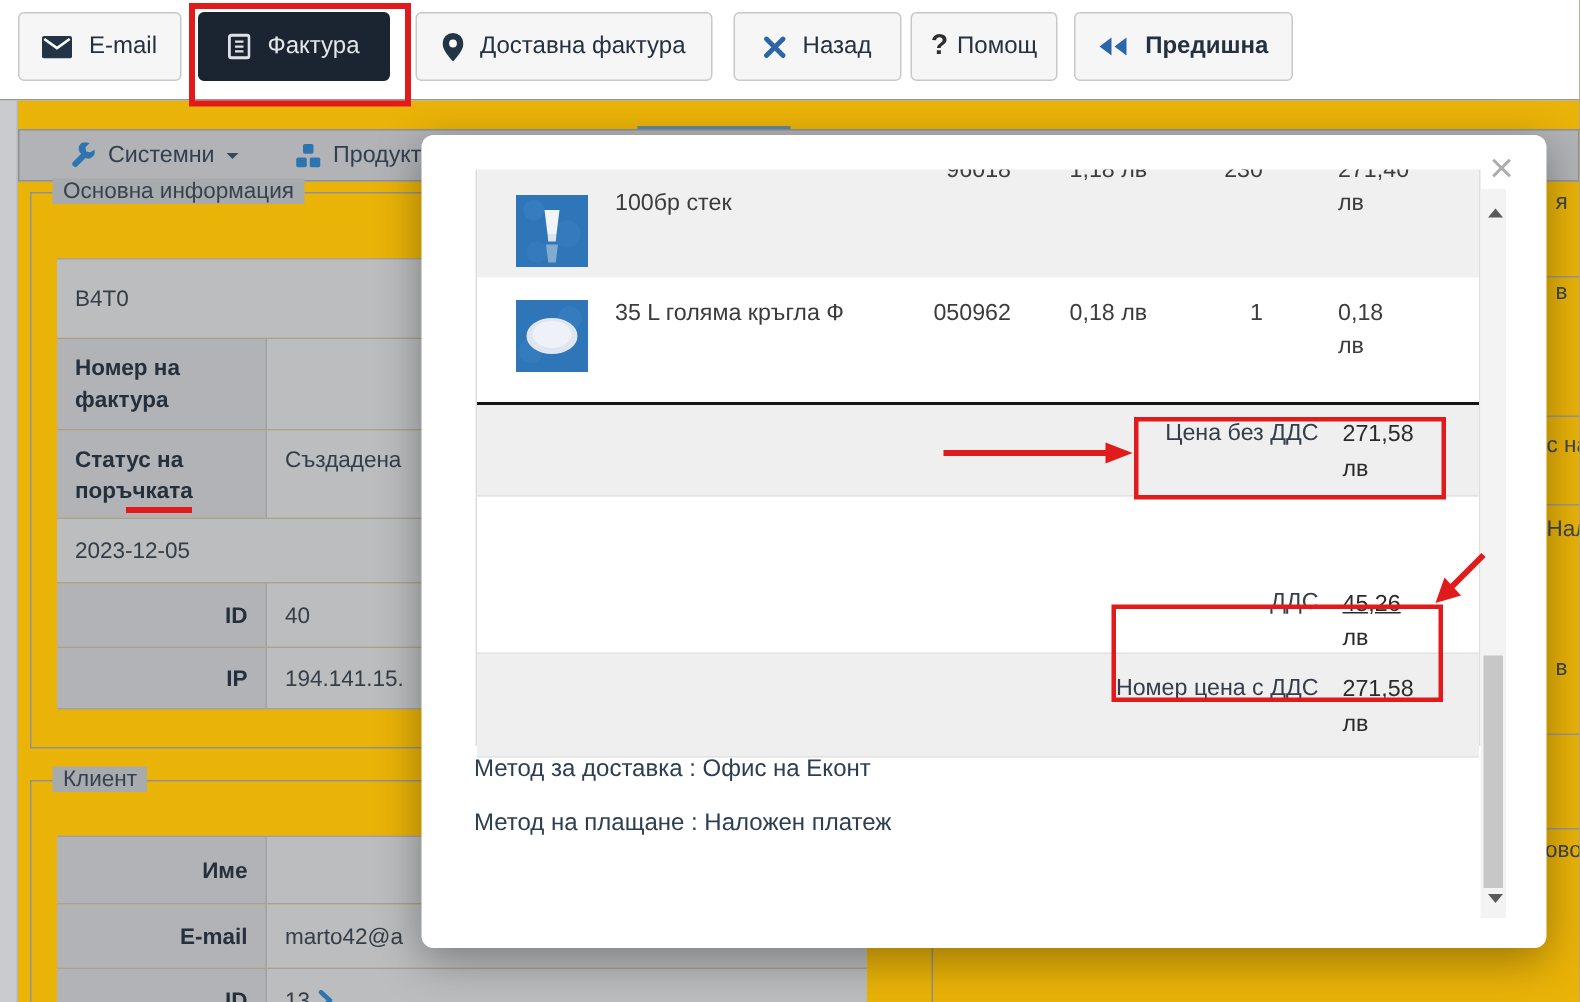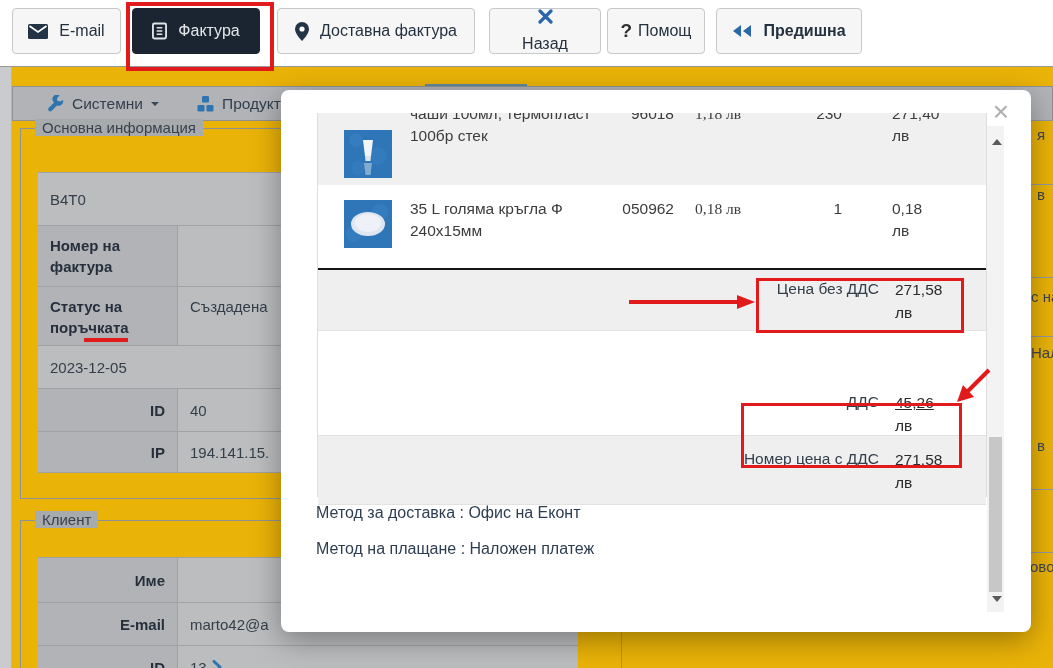--- a/index.html
+++ b/index.html
@@ -49,21 +49,21 @@
   .prow{position:relative;width:100%;font-size:15.5px;color:#3c3c3c;}
   .prow1{height:72px;background:#f0f0f0;overflow:hidden;}
   .prow2{height:83px;background:#ffffff;}
   .psep{height:2px;background:#151515;}
   .trowA{height:60px;background:#efefef;border-bottom:1px solid #e2e2e2;position:relative;}
   .trowB{height:62px;background:#ffffff;border-bottom:1px solid #e2e2e2;position:relative;margin-top:42px;}
   .trowC{height:68px;background:#efefef;border-bottom:1px solid #e2e2e2;position:relative;}
   .cell{position:absolute;line-height:22px;}
   .c-name{left:92px;width:215px;}
   .c-code{left:290px;width:66px;text-align:right;}
-  .c-price{left:377px;font-family:Liberation Serif, serif;}
+  .c-price{left:395px;}
   .c-qty{left:480px;width:44px;text-align:right;}
   .c-total{left:574px;width:52px;}
   .t-label{position:absolute;left:380px;width:181px;text-align:right;color:#333e4a;font-size:15.5px;line-height:22px;}
   .t-value{position:absolute;left:577px;width:52px;color:#2b2b2b;font-size:15.5px;line-height:23px;}
   .thumb{position:absolute;left:26px;width:48px;height:48px;}
   .redbox{position:absolute;border:3px solid #e11b1b;pointer-events:none;z-index:3;}
   .method{position:absolute;left:35px;font-size:16px;color:#2d3e50;white-space:nowrap;}
 
   
   .sb-track{position:absolute;left:706px;top:36px;width:17px;height:486px;background:#f3f3f3;}
@@ -100,21 +100,21 @@
     <div class="tbtn" style="left:277px;width:198px;">
       <span style="display:flex;">
         <svg width="14" height="19" viewBox="0 0 14 19">
             <path d="M7 0a7 7 0 0 1 7 7c0 5-7 12-7 12S0 12 0 7a7 7 0 0 1 7-7z" fill="#243447"></path>
             <circle cx="7" cy="7" r="2.6" fill="#fff"></circle>
           </svg>
       </span>
       <span>Доставна фактура</span>
     </div>
 
-    <div class="tbtn" style="left:489px;width:112px;flex-direction:column;">
+    <div class="tbtn" style="left:489px;width:112px;">
       <span style="display:flex;">
         <svg width="15" height="15" viewBox="0 0 15 15">
             <path d="M2 2l11 11M13 2L2 13" stroke="#2b66a8" stroke-width="3.2" stroke-linecap="round"></path>
           </svg>
       </span>
       <span>Назад</span>
     </div>
 
     <div class="tbtn" style="left:607px;width:98px;gap:6px;">
       <span class="qmark">?</span>
@@ -235,41 +235,39 @@
           <svg width="48" height="48" viewBox="0 0 48 48">
               <rect width="48" height="48" fill="#2e76b8"></rect>
               <circle cx="12" cy="10" r="7" fill="#3b84c4" opacity="0.5"></circle>
               <circle cx="34" cy="26" r="9" fill="#3b84c4" opacity="0.4"></circle>
               <circle cx="14" cy="38" r="7" fill="#3b84c4" opacity="0.4"></circle>
               <polygon points="19,10 29,10 27,26 21,26" fill="#f2f5f8"></polygon>
               <polygon points="21,26 27,26 26.5,31 21.5,31" fill="#dde4ea"></polygon>
               <polygon points="20,33 28,33 26.5,45 21.5,45" fill="#e8edf2" opacity="0.45"></polygon>
             </svg>
         </span>
-        <span class="cell c-name" style="top:-10px;">чаши 100мл, термопласт</span>
         <span class="cell c-name" style="top:12px;">100бр стек</span>
         <span class="cell c-code" style="top:-10px;">96018</span>
         <span class="cell c-price" style="top:-10px;">1,18 лв</span>
         <span class="cell c-qty" style="top:-10px;">230</span>
         <span class="cell c-total" style="top:-10px;">271,40</span>
         <span class="cell c-total" style="top:12px;">лв</span>
       </div>
 
       <div class="prow prow2">
         <span class="thumb" style="top:15px;">
           <svg width="48" height="48" viewBox="0 0 48 48">
               <rect width="48" height="48" fill="#2e76b8"></rect>
               <circle cx="36" cy="12" r="8" fill="#3b84c4" opacity="0.45"></circle>
               <circle cx="10" cy="34" r="8" fill="#3b84c4" opacity="0.45"></circle>
               <ellipse cx="24" cy="24" rx="17" ry="12" fill="#dfe6f2"></ellipse>
               <ellipse cx="24" cy="23" rx="13" ry="9" fill="#eef2f8"></ellipse>
             </svg>
         </span>
         <span class="cell c-name" style="top:13px;">35 L голяма кръгла Ф</span>
-        <span class="cell c-name" style="top:35px;">240х15мм</span>
         <span class="cell c-code" style="top:13px;">050962</span>
         <span class="cell c-price" style="top:13px;">0,18 лв</span>
         <span class="cell c-qty" style="top:13px;">1</span>
         <span class="cell c-total" style="top:13px;">0,18</span>
         <span class="cell c-total" style="top:35px;">лв</span>
       </div>
 
       <div class="psep"></div>
 
       <div class="trowA">

